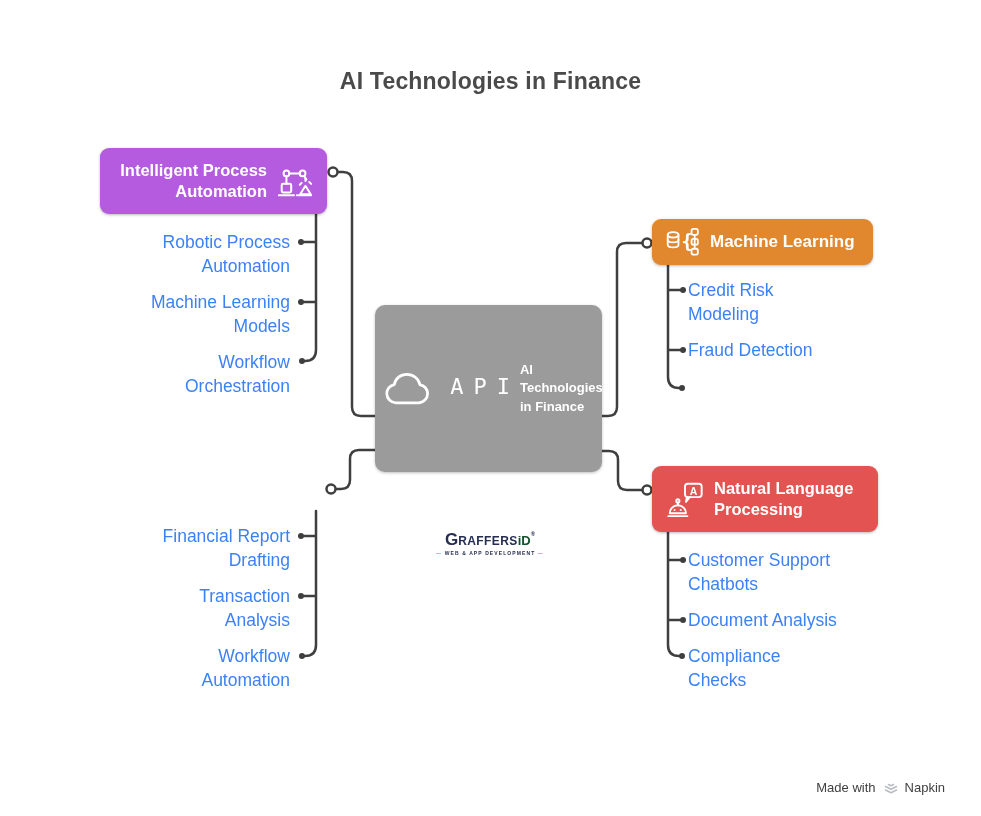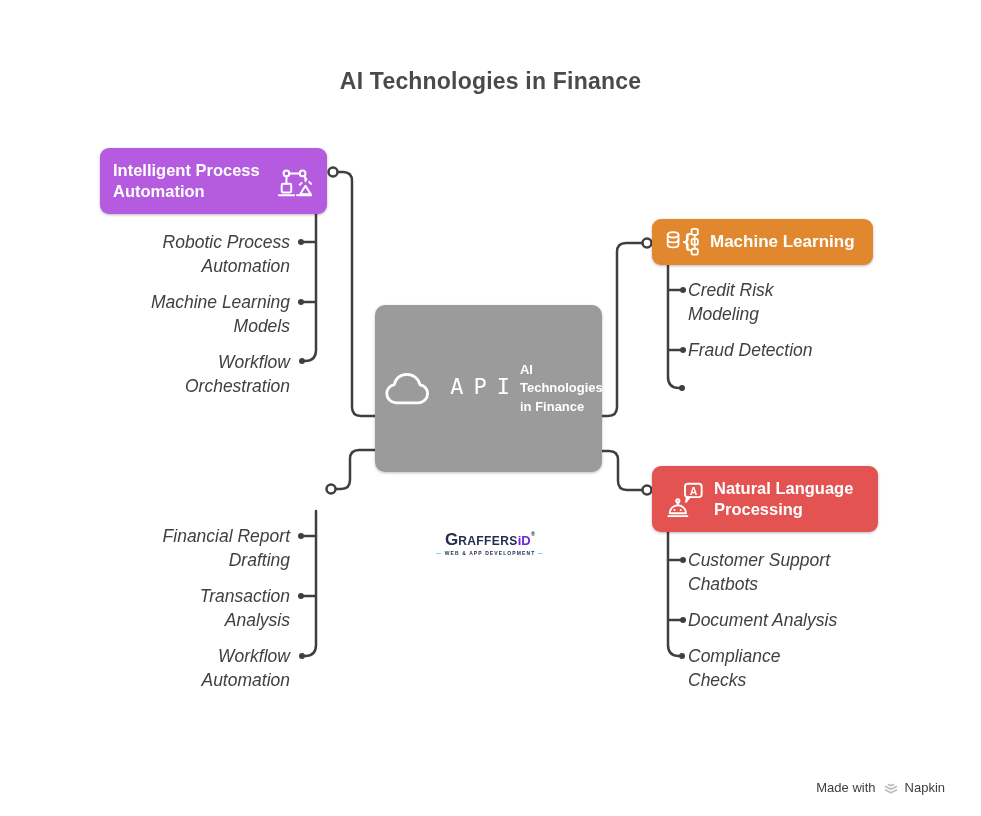--- a/index.html
+++ b/index.html
@@ -16,49 +16,48 @@
   .ring{fill:#ffffff;stroke:#3f3f3f;stroke-width:2.5;}
   .dot{fill:#3f3f3f;}
   .node{
     position:absolute;display:flex;align-items:center;gap:9px;
     border-radius:9px;color:#ffffff;font-weight:bold;font-size:16.5px;line-height:1.26;
     box-sizing:border-box;padding:6px 13px;box-shadow:0 1px 3px rgba(0,0,0,.28);
     white-space:pre-line;
   }
   .node .ttl{white-space:pre-line;}
   .node-ipa{left:100px;top:148px;width:227px;height:66px;background:#b45be0;}
-  .node-ipa .ttl{flex:1;}
+  .node-ipa .ttl{flex:1;text-align:right;}
   .node-ml{left:652px;top:219px;width:221px;height:46px;background:#e1872d;font-size:17px;}
   .node-gen{left:146px;top:466px;width:180px;height:46px;background:#e0549d;font-size:17px;}
   .node-gen .ttl{flex:1;text-align:left;}
   .node-nlp{left:652px;top:466px;width:226px;height:66px;background:#e25351;}
   .center-node{
     position:absolute;left:375px;top:305px;width:227px;height:167px;background:#9b9b9b;
     border-radius:10px;display:flex;align-items:center;justify-content:center;
     color:#ffffff;box-shadow:0 1px 3px rgba(0,0,0,.25);
   }
   .center-node .api{
     font-family:"DejaVu Sans Mono",monospace;font-size:22px;letter-spacing:10px;
     margin:2px 0 6px 10px;color:#ffffff;
   }
   .center-node .clabel{
     font-size:13px;font-weight:bold;text-align:left;line-height:1.42;white-space:pre-line;
   }
   .sub{
-    position:absolute;width:215px;font-size:17.5px;line-height:24px;color:#404040;
+    position:absolute;width:215px;font-size:17.5px;line-height:24px;color:#3b82f6;
     white-space:pre-line;
-    font-style:italic;
   }
   .sub.left{right:691px;text-align:right;}
   .sub.right{left:688px;text-align:left;}
   .logo{position:absolute;left:420px;top:531px;width:140px;text-align:center;line-height:1;}
   .logo .row1{color:#252e52;font-weight:bold;}
   .logo .g{font-size:17px;}
   .logo .rest{font-size:12px;letter-spacing:.4px;}
-  .logo .id{font-size:13px;color:#6d28d9;}
+  .logo .id{font-size:13px;color:#14532d;}
   .logo .reg{font-size:6px;color:#252e52;vertical-align:top;}
   .logo .row2{margin-top:3px;font-size:5px;letter-spacing:1.1px;color:#252e52;font-weight:bold;}
   .logo .dash{color:#3cb8c6;}
   .napkin{
     position:absolute;right:36px;top:780px;display:flex;align-items:center;gap:7px;
     color:#404040;font-size:13px;
   }
   .icon{flex:0 0 auto;display:block;}
 </style>
 </head>

